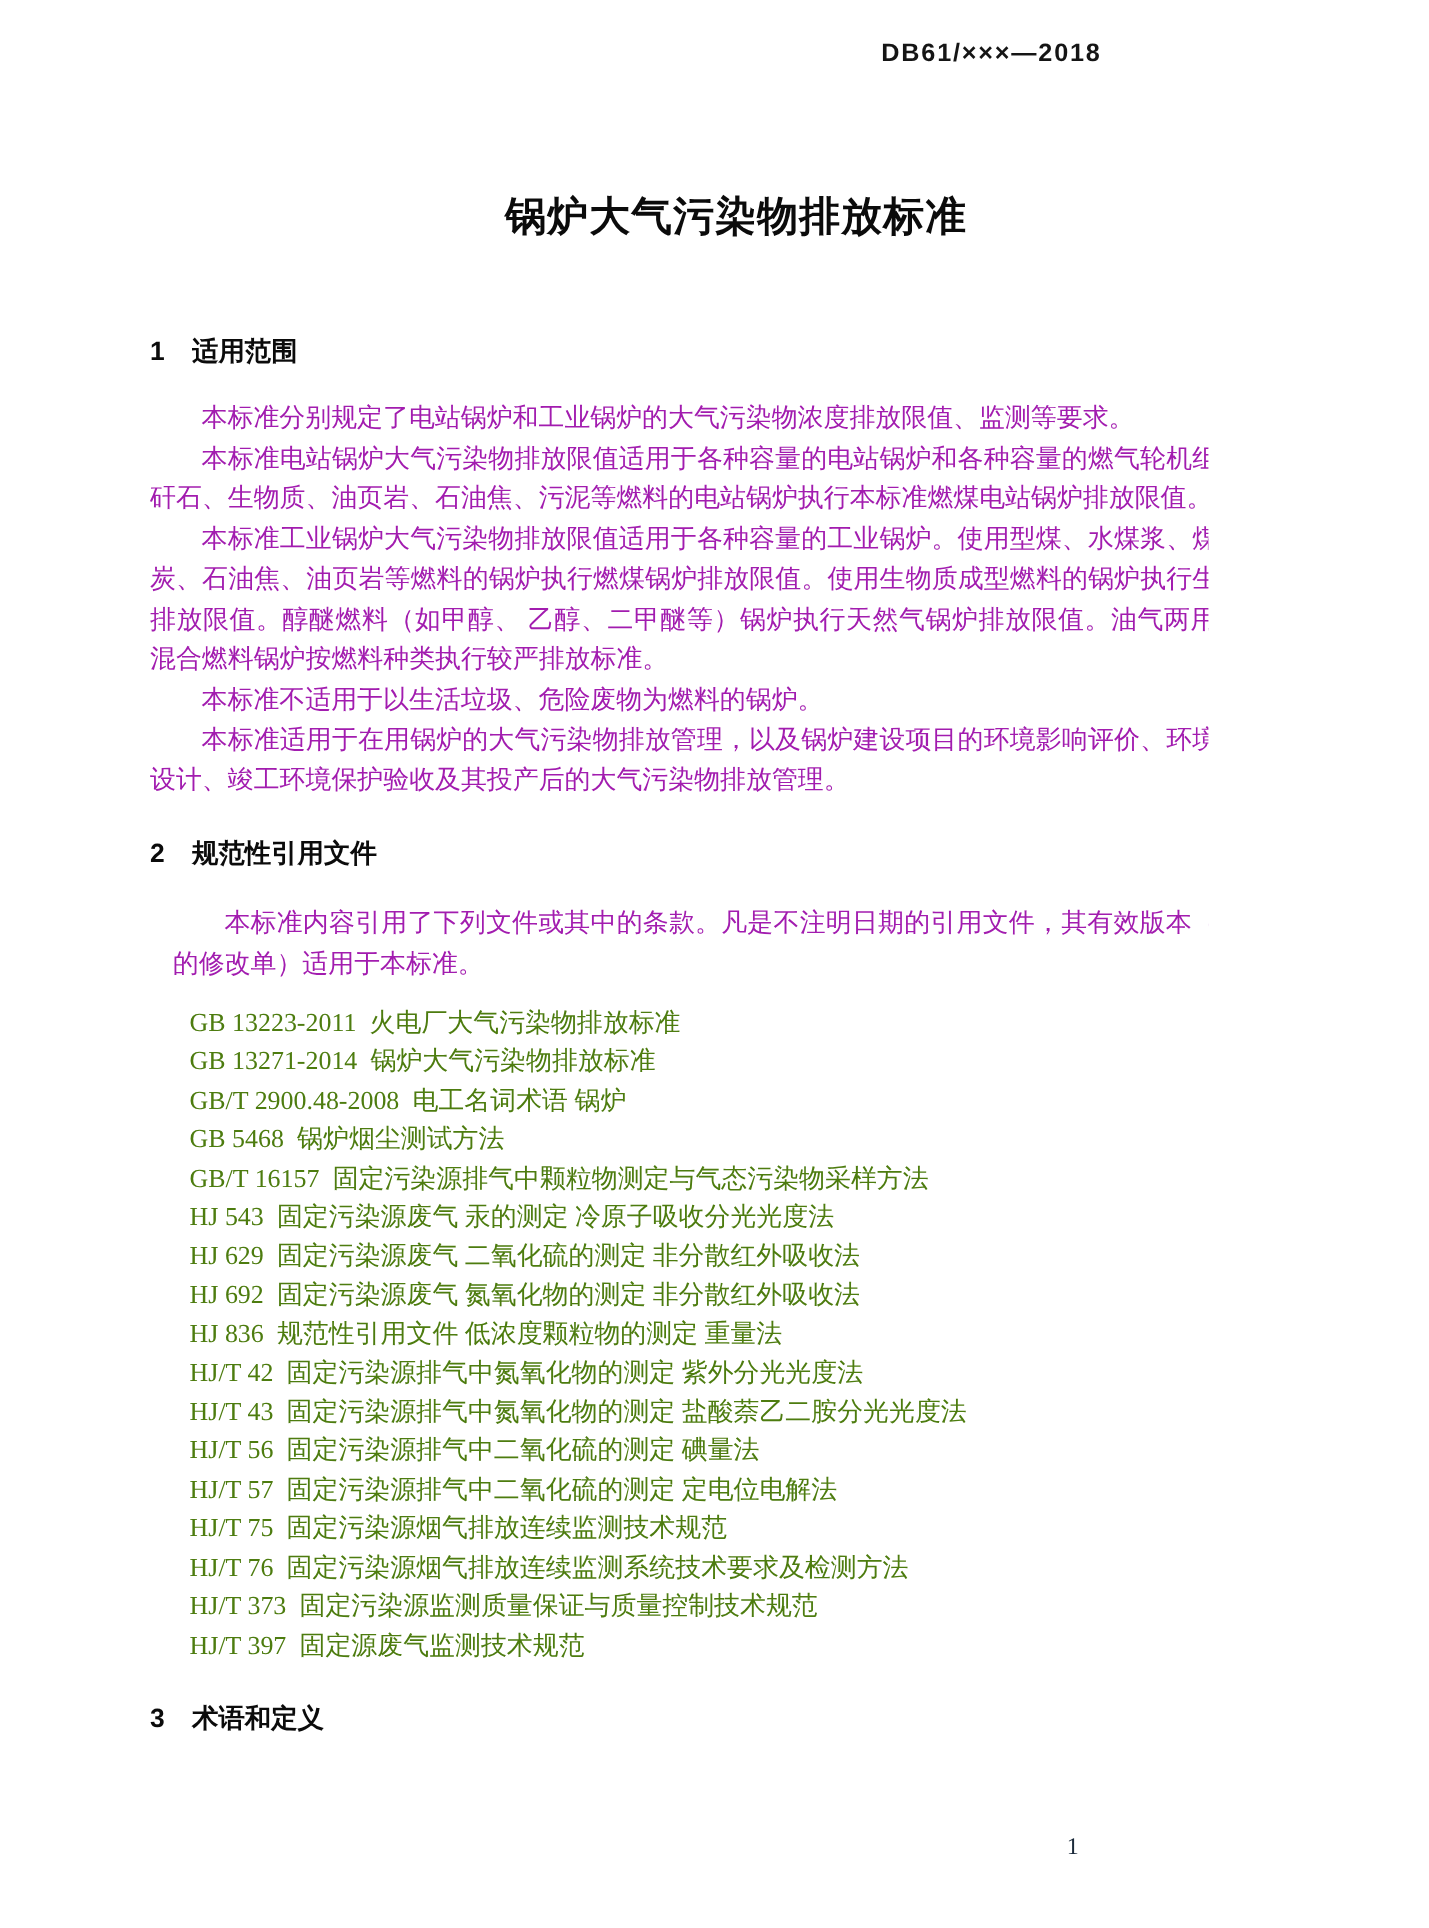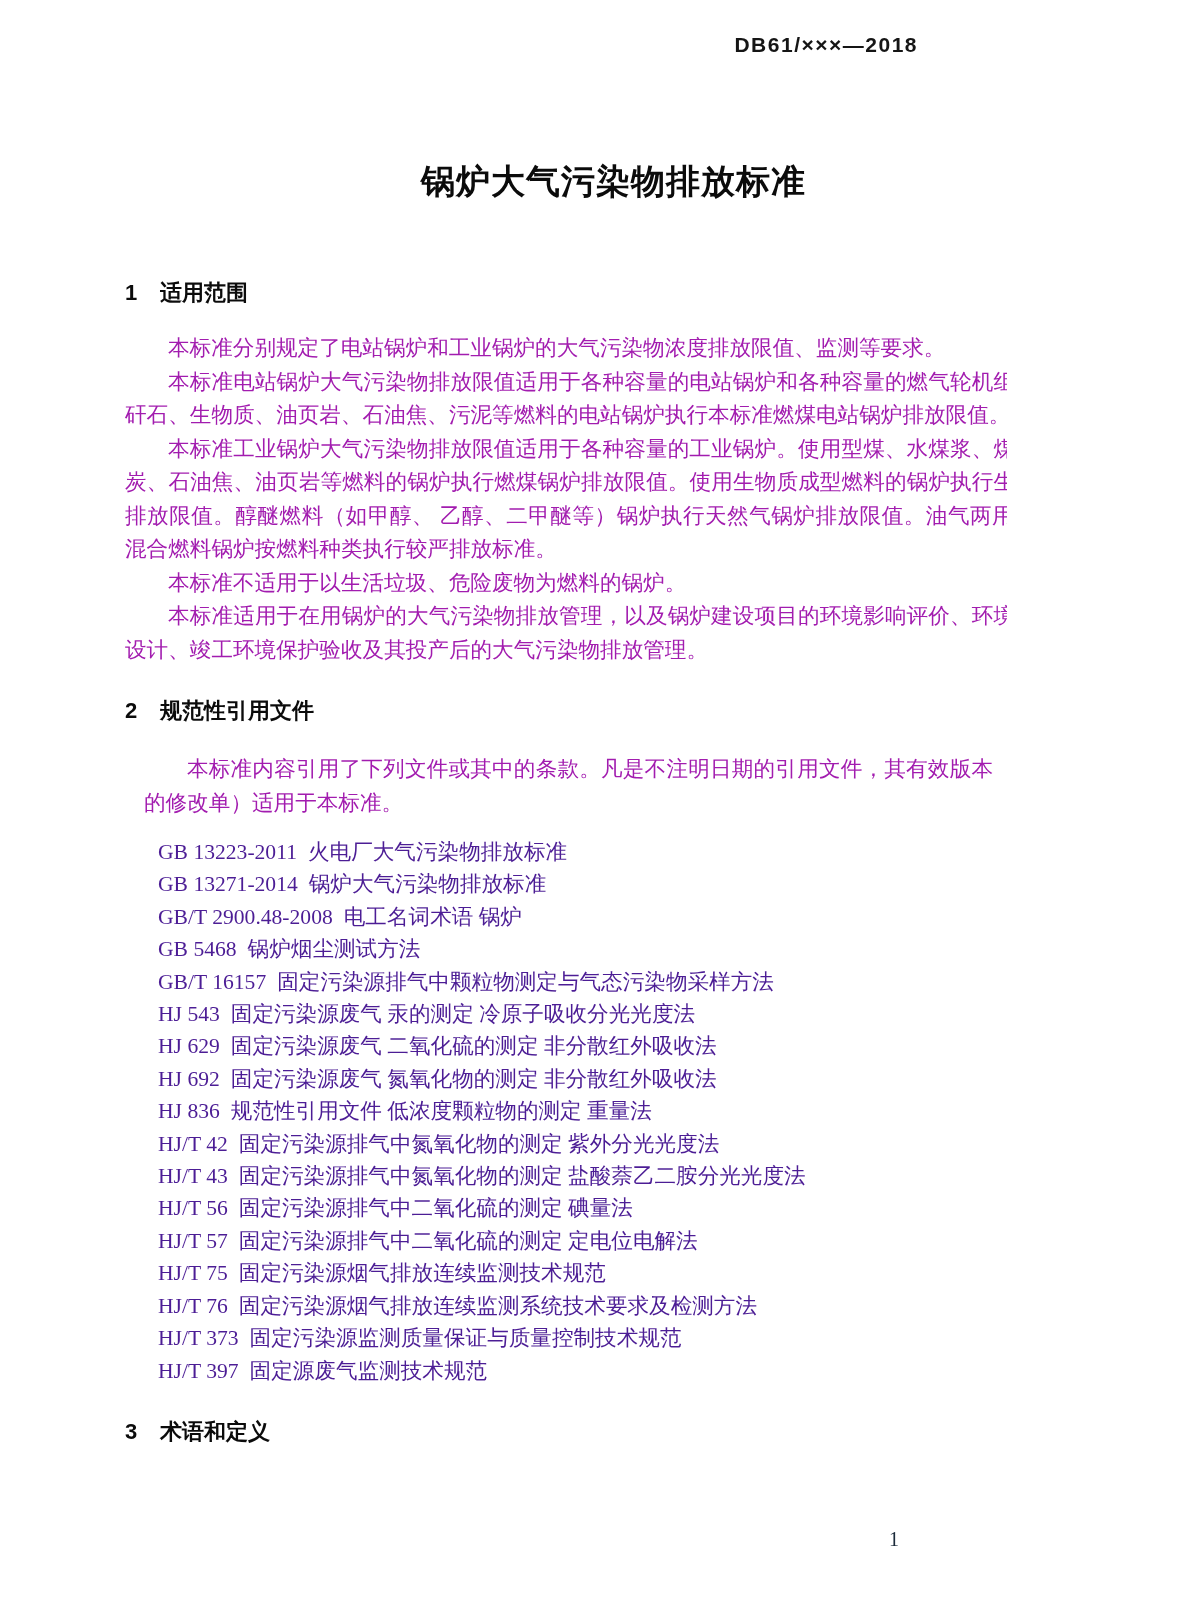--- a/index.html
+++ b/index.html
@@ -77,21 +77,21 @@
   .ref-list {
     margin: 16px 0 0 0;
     padding: 0 0 0 33px;
     list-style: none;
   }
   .ref-list li {
     font-family: "Liberation Serif", "DejaVu Serif", serif;
     font-size: 21.6px;
     line-height: 32.4px;
     white-space: nowrap;
-    color: #4c1d95;
+    color: #4d7c0f;
   }
   .ref-code {
     display: inline-block;
   }
   .ref-title {
     display: inline-block;
     margin-left: 11px;
   }
   .page-number {
     position: absolute;

